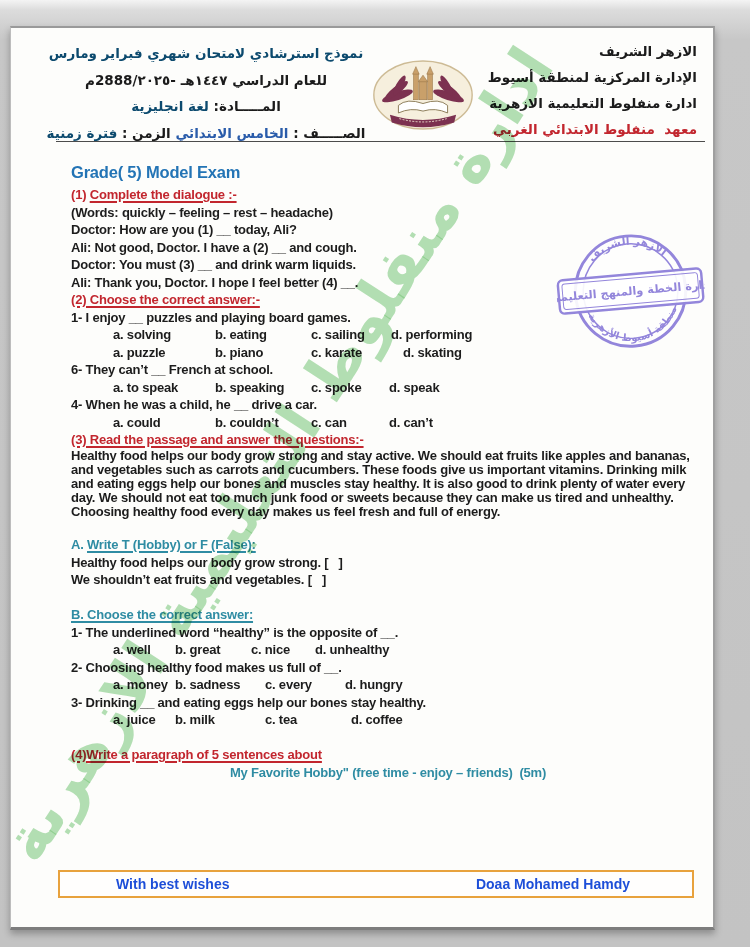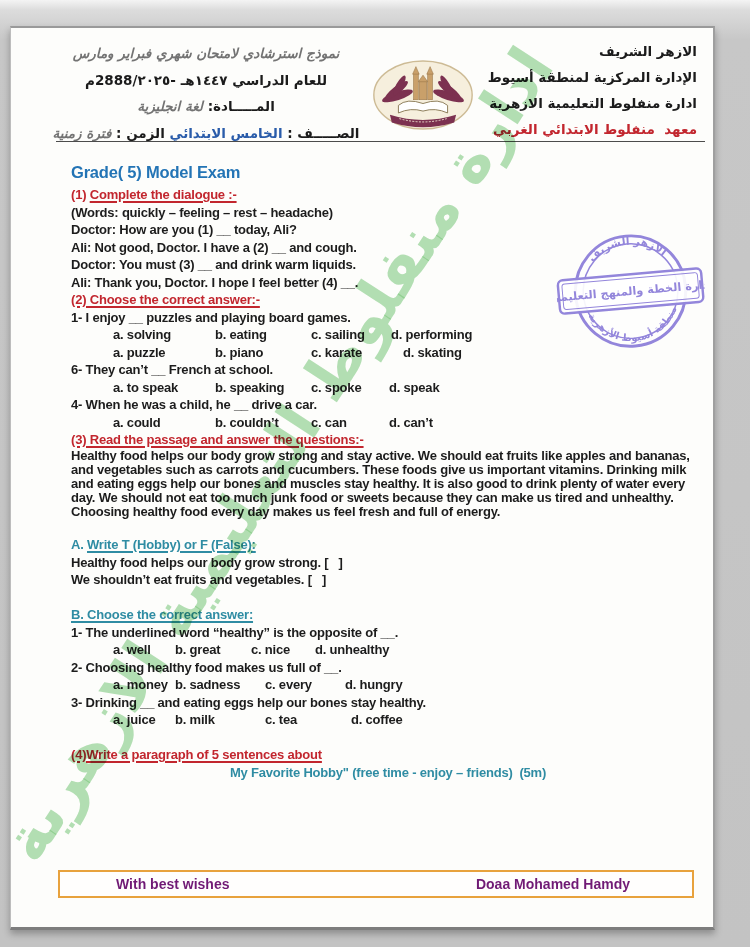--- a/index.html
+++ b/index.html
@@ -17,21 +17,21 @@
   }
   .ar{font-family:"DejaVu Sans",sans-serif;direction:rtl;}
   [data-bind]{white-space:pre-wrap;}
 
   
   .hdr-right{position:absolute;right:16px;top:10px;text-align:right;
     font-weight:bold;font-size:13.5px;line-height:26px;color:#1b1b1b;}
   .hdr-right .red{color:#c2262e;}
   .hdr-left{position:absolute;left:24px;top:12px;width:342px;text-align:center;
     font-weight:bold;font-size:13.5px;line-height:26.5px;color:#1b1b1b;}
-  .hdr-left .red{color:#737373;font-style:italic;}
+  .hdr-left .red{color:#0c4a6e;}
   .hdr-left .blue{color:#2a5caa;}
   .logo{position:absolute;left:360px;top:30px;}
   .hdr-rule{position:absolute;left:45px;right:8px;top:113px;border-top:1.6px solid #4c4c4c;}
 
   
   .watermark{
     position:absolute;left:-100px;top:330px;width:820px;height:90px;
     transform:rotate(-57deg);
     text-align:center;font-size:62px;font-weight:bold;letter-spacing:6px;
     color:rgba(118,198,120,.55);mix-blend-mode:multiply;
@@ -55,21 +55,21 @@
   .orow span{display:inline-block;}
   .passage{line-height:14px;max-width:648px;}
   .topic{color:#2f8ca3;font-weight:bold;text-align:center;line-height:17.5px;}
 
   
   .footer-box{
     position:absolute;left:47px;top:842px;width:636px;height:28px;z-index:2;
     border:2px solid #e8a23d;background:#fffefd;
     display:flex;align-items:center;justify-content:space-between;
     padding:0 62px 0 56px;box-sizing:border-box;
-    font-size:14px;font-weight:bold;color:#701a75;
+    font-size:14px;font-weight:bold;color:#1d4ed8;
   }
 </style>
 </head>
 <body>
 
 <div class="page">
 
   <div class="watermark ar" data-bind="watermark">ادارة منفلوط التعليمية الازهرية</div>
 
   <div class="hdr-right ar">

